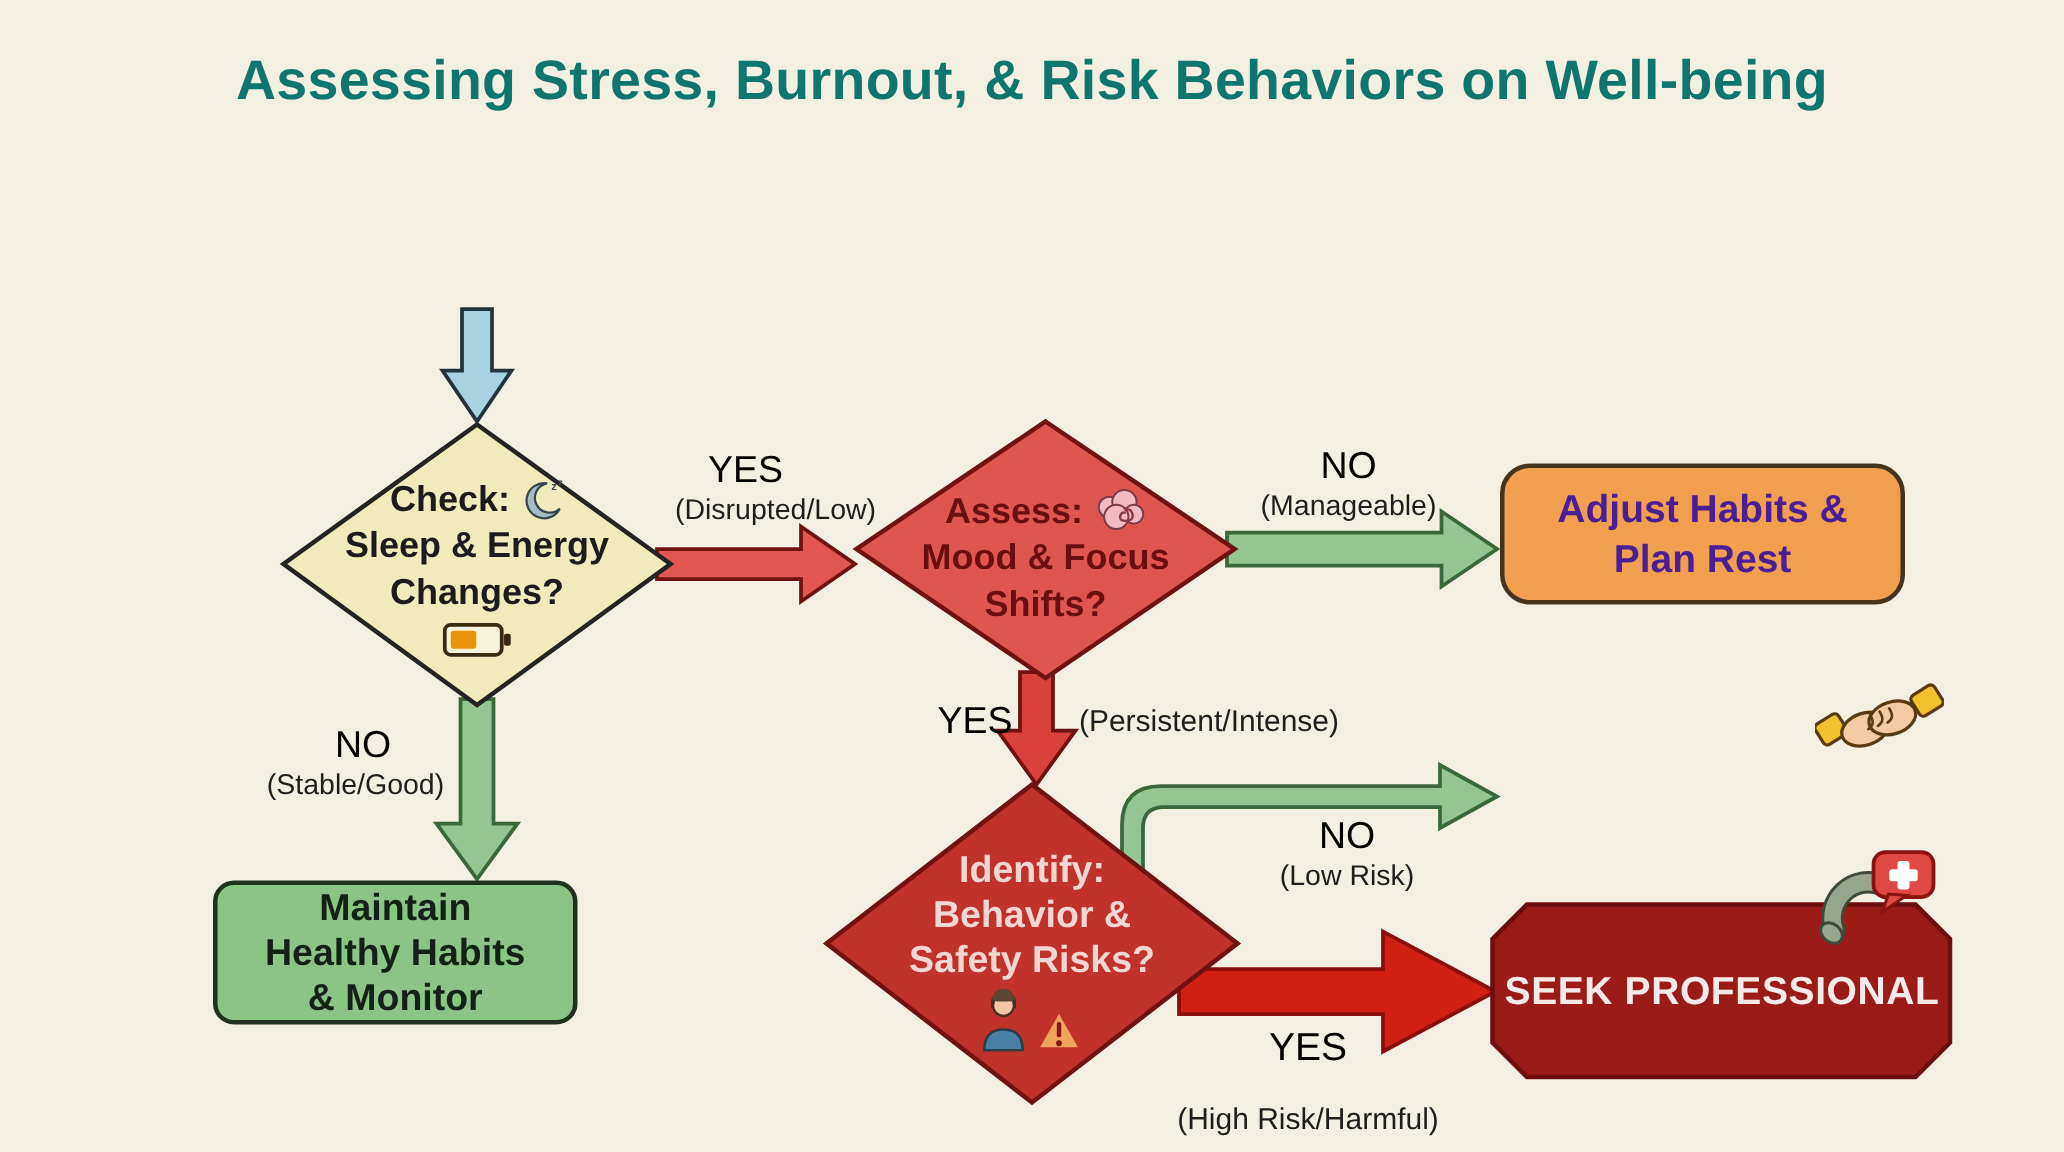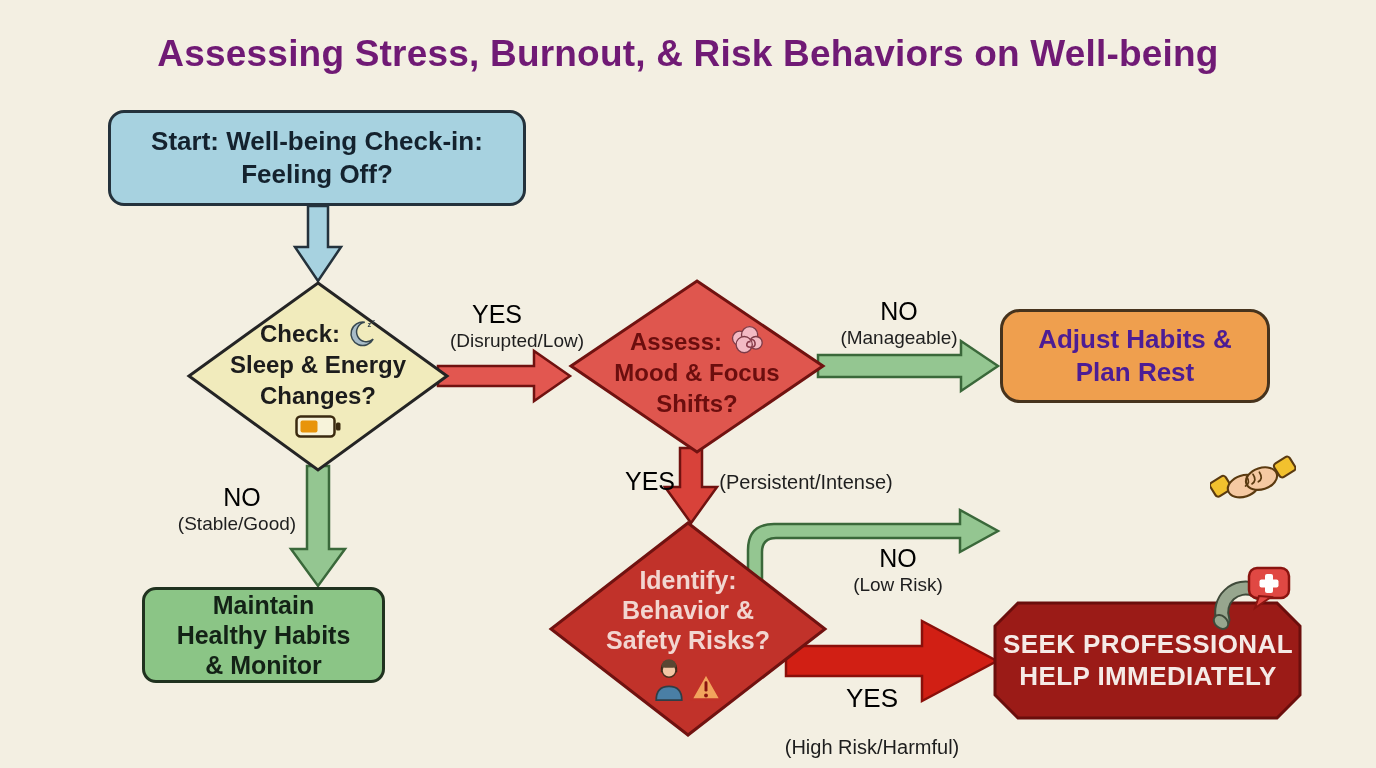--- a/index.html
+++ b/index.html
@@ -1,20 +1,20 @@
 <!DOCTYPE html>
 <html><head>
 <meta charset="utf-8">
 <style>
   html,body{margin:0;padding:0;}
   body{font-family:"Liberation Sans", sans-serif;}
   #canvas{position:relative;width:1376px;height:768px;background:#f3efe2;overflow:hidden;}
 
   .title{position:absolute;left:688px;top:33px;transform:translateX(-50%);
-    font-size:37px;font-weight:bold;color:#701a75;white-space:nowrap;letter-spacing:0.2px;}
+    font-size:37px;font-weight:bold;color:#0f766e;white-space:nowrap;letter-spacing:0.2px;}
 
   svg.layer{position:absolute;left:0;top:0;}
 
   .node{position:absolute;box-sizing:border-box;display:flex;flex-direction:column;
     justify-content:center;align-items:center;text-align:center;}
   .rect{border:3px solid #24323c;border-radius:16px;}
 
   .start-box{left:108px;top:110px;width:418px;height:96px;background:#a7d2e0;
     color:#14222e;font-size:26px;font-weight:bold;line-height:33px;}
   .adjust-box{left:1000px;top:309px;width:270px;height:94px;background:#ef9f4e;
@@ -64,24 +64,20 @@
 
     <polygon points="318,283 447,376 318,470 189,376" fill="#f1ebbc" stroke="#242424" stroke-width="3"></polygon>
     <polygon points="697,281 823,366 697,452 571,366" fill="#df564e" stroke="#701210" stroke-width="3"></polygon>
     <polygon points="688,523 825,629 688,735 551,629" fill="#c1322a" stroke="#701210" stroke-width="3"></polygon>
 
     <polygon points="1018,603 1277,603 1300,626 1300,695 1277,718 1018,718 995,695 995,626" fill="#9b1b17" stroke="#6b0e0c" stroke-width="3"></polygon>
   </svg>
 
   <div class="title">Assessing Stress, Burnout, &amp; Risk Behaviors on Well-being</div>
 
-  <div class="node rect start-box">
-    <div>Start: Well-being Check-in:</div>
-    <div>Feeling Off?</div>
-  </div>
 
   <div class="diamond-text check-text">
     <div class="iconline">
       <span>Check:</span>
       <svg width="30" height="30" viewBox="0 0 32 32">
         <path d="M 20 4 A 12.5 12.5 0 1 0 29 22 A 10.5 10.5 0 1 1 20 4 Z" fill="#a8bcc8" stroke="#37474f" stroke-width="1.6"></path>
         <text x="23" y="9" font-size="8" font-weight="bold" fill="#37474f">z</text>
         <text x="28" y="5" font-size="6" font-weight="bold" fill="#37474f">z</text>
       </svg>
     </div>
@@ -127,21 +123,20 @@
       <svg width="34" height="32" viewBox="0 0 30 28">
         <path d="M15 2 L28 25 L2 25 Z" fill="#f2a45c" stroke="#c23229" stroke-width="2.2" stroke-linejoin="round"></path>
         <rect x="13.7" y="9" width="2.6" height="9" rx="1.2" fill="#8a1410"></rect>
         <circle cx="15" cy="21.5" r="1.7" fill="#8a1410"></circle>
       </svg>
     </div>
   </div>
 
   <div class="diamond-text seek-text">
     <div>SEEK PROFESSIONAL</div>
-    <div>HELP IMMEDIATELY</div>
   </div>
 
   <div class="node rect adjust-box">
     <div>Adjust Habits &amp;</div>
     <div>Plan Rest</div>
   </div>
 
 
   <div class="node rect maintain-box">
     <div>Maintain</div>

